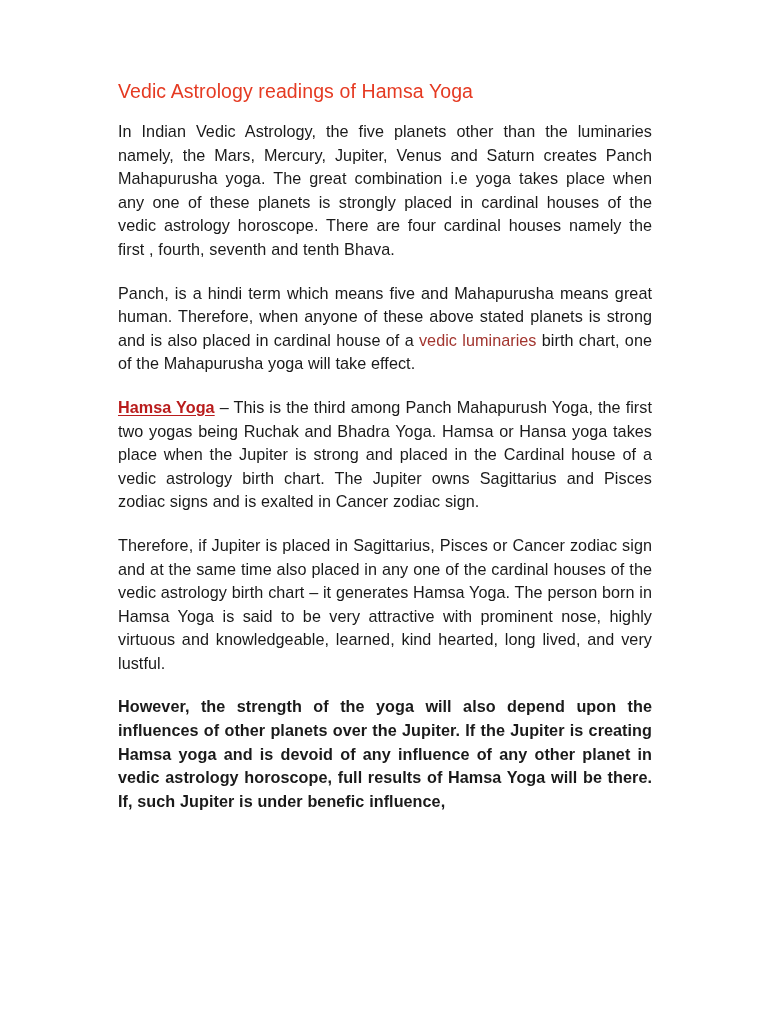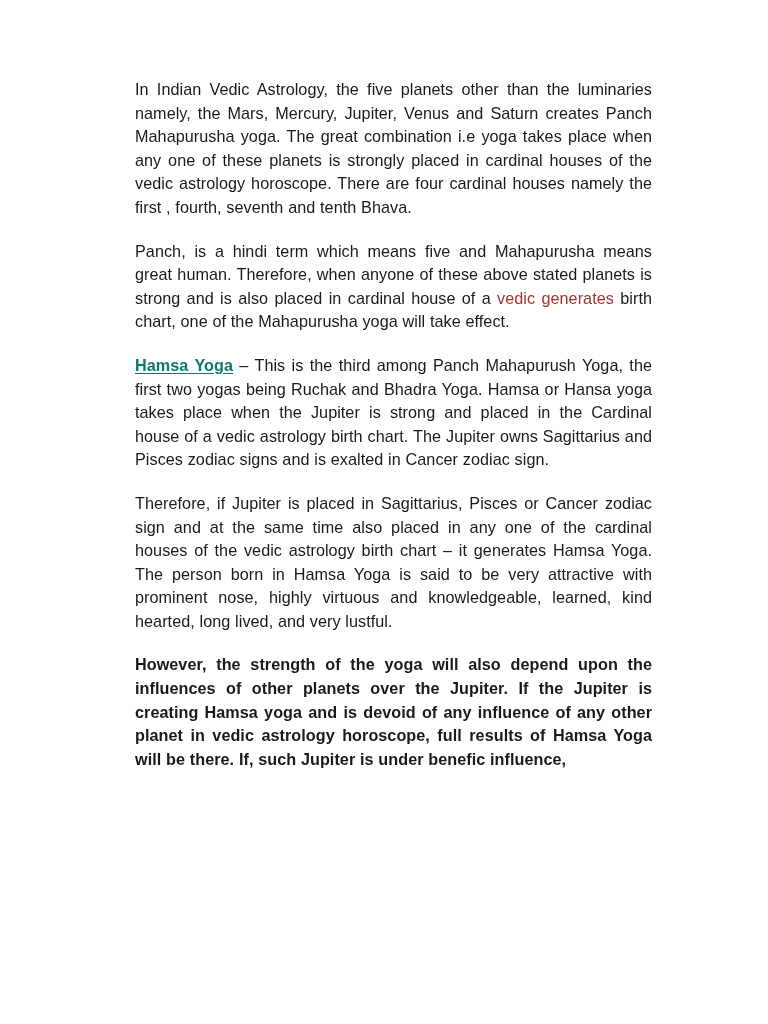--- a/index.html
+++ b/index.html
@@ -38,57 +38,58 @@
     color: #e53a22;
     margin: 0 0 16px 0;
     letter-spacing: 0.1px;
   }
 
   .para {
     font-size: 16.2px;
     line-height: 23.6px;
     color: #1a1a1a;
     text-align: justify;
-    margin: 0 0 20px 17px;
+    margin: 0 0 20px 0;
     letter-spacing: 0.05px;
     word-spacing: 0.2px;
   }
 
   .para:last-child {
     margin-bottom: 0;
     font-weight: bold;
   }
 
   
   .link-red {
     color: #a2352f;
     text-decoration: none;
   }
 
   .link-orange {
-    color: #0f766e;
+    color: #b91c1c;
     font-weight: bold;
     text-decoration: underline;
     text-underline-offset: 2px;
   }
 
   .underlined {
     text-underline-offset: 2.5px;
   }
 </style>
 </head>
 <body>
 
 <div class="page">
   <div class="content">
 
+    <h1 class="doc-title">Vedic Astrology readings of Hamsa Yoga</h1>
 
     <p class="para">In Indian Vedic Astrology, the five planets other than the luminaries namely, the Mars, Mercury, Jupiter, Venus and Saturn creates Panch Mahapurusha yoga. The great combination i.e yoga takes place when any one of these planets is strongly placed in cardinal houses of the vedic astrology horoscope. There are four cardinal houses namely the first , fourth, seventh and tenth Bhava.</p>
 
-    <p class="para"><span>Panch, is a hindi term which means five and Mahapurusha means great human. Therefore, when anyone of these above stated planets is strong and is also placed in cardinal house of a </span><a class="link-red">vedic generates</a><span> birth chart, one of the Mahapurusha yoga will take effect.</span></p>
+    <p class="para"><span>Panch, is a hindi term which means five and Mahapurusha means great human. Therefore, when anyone of these above stated planets is strong and is also placed in cardinal house of a </span><a class="link-red">vedic luminaries</a><span> birth chart, one of the Mahapurusha yoga will take effect.</span></p>
 
     <p class="para"><a class="link-orange">Hamsa Yoga</a><span> – This is the third among Panch Mahapurush Yoga, the first two yogas being Ruchak and Bhadra Yoga. Hamsa or Hansa yoga takes place when the Jupiter is strong and placed in the Cardinal house of a vedic astrology birth chart. The Jupiter owns Sagittarius and Pisces zodiac signs and is exalted in Cancer zodiac sign.</span></p>
 
     <p class="para"><span>Therefore, if Jupiter is placed in Sagittarius, Pisces or Cancer zodiac sign and at the same time also placed in any one of the cardinal houses of the vedic astrology birth chart – it generates Hamsa Yoga. </span><span class="underlined">The person born in Hamsa Yoga is said to be very attractive with prominent nose, highly virtuous and knowledgeable, learned, kind hearted, long lived, and very lustful.</span></p>
 
     <p class="para">However, the strength of the yoga will also depend upon the influences of other planets over the Jupiter. If the Jupiter is creating Hamsa yoga and is devoid of any influence of any other planet in vedic astrology horoscope, full results of Hamsa Yoga will be there. If, such Jupiter is under benefic influence,</p>
 
   </div>
 </div>
 

